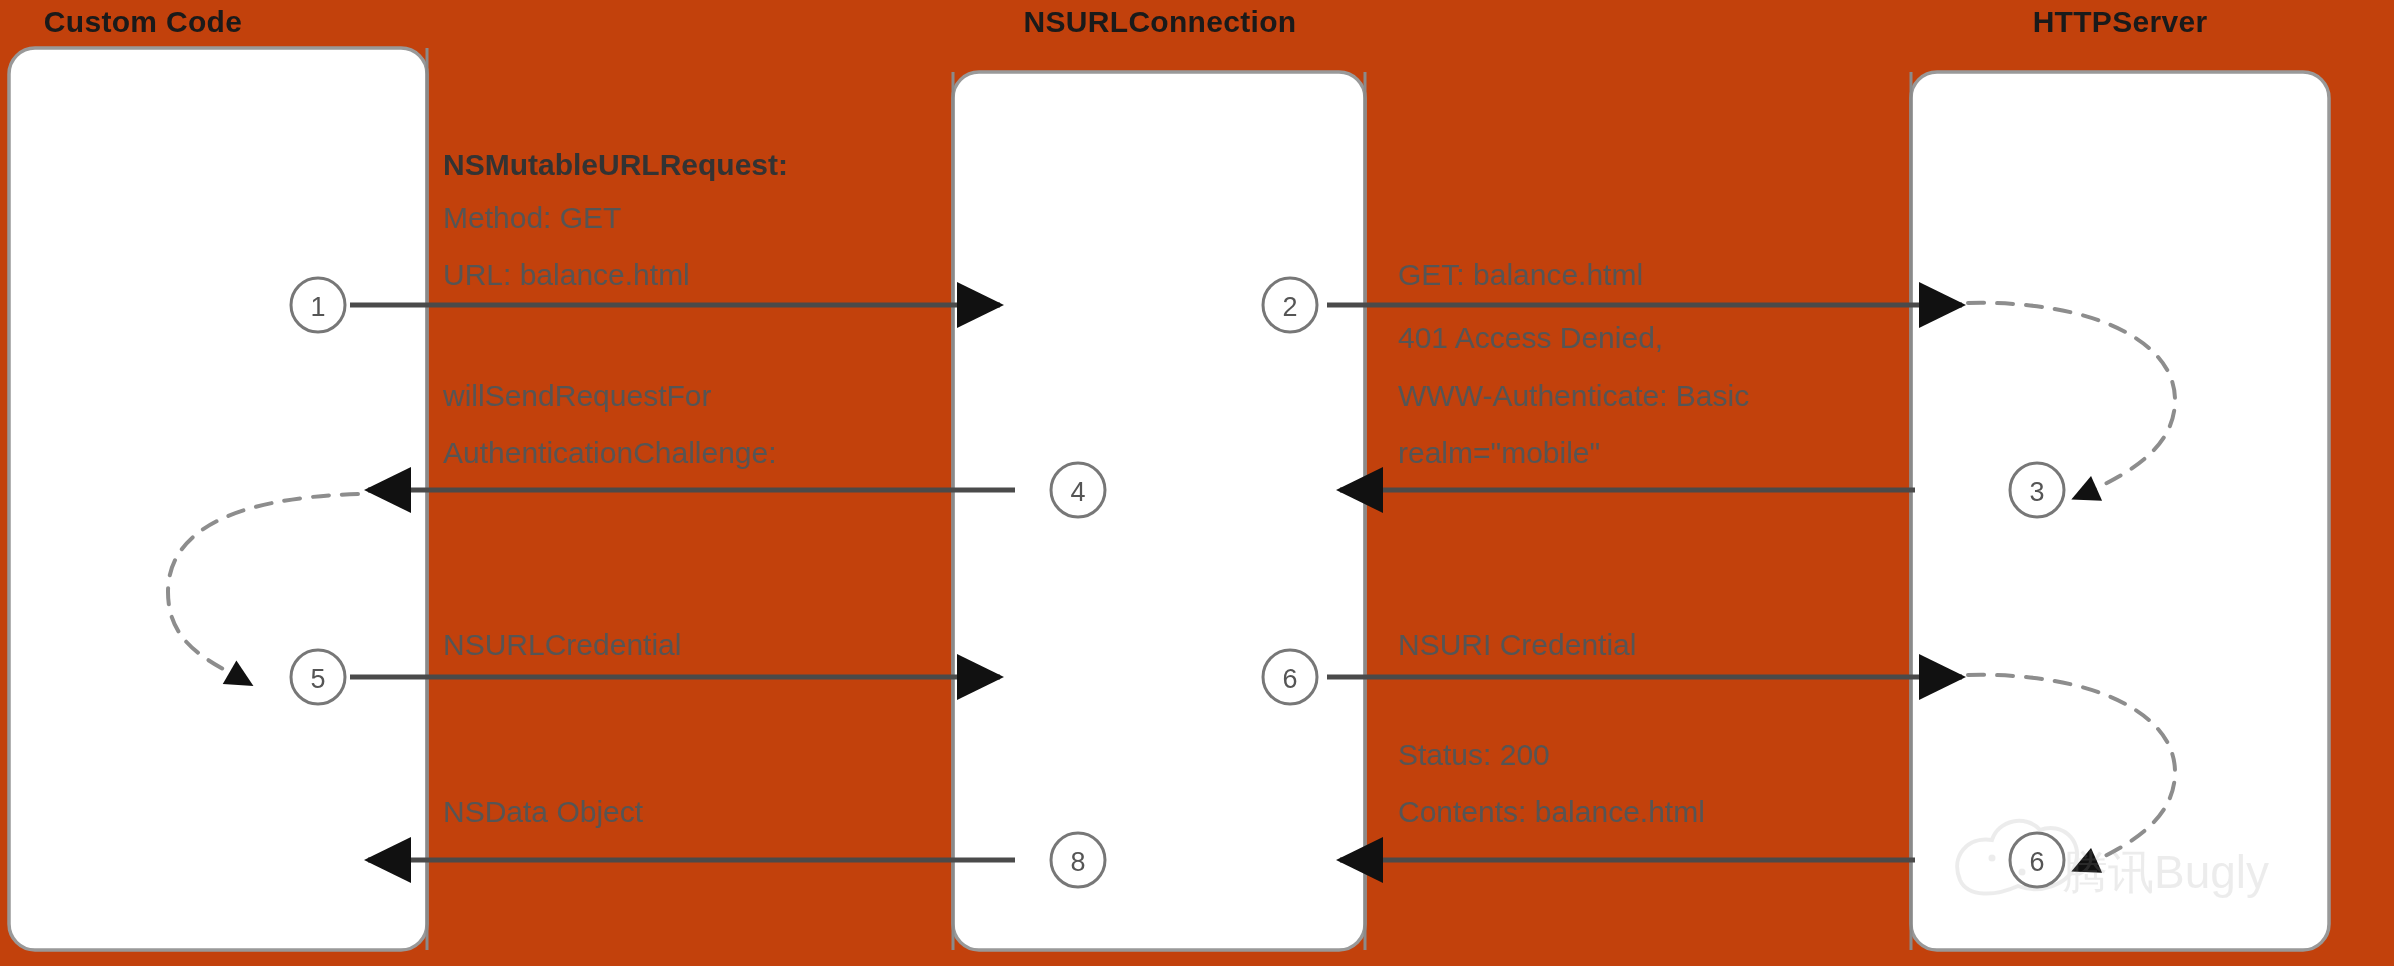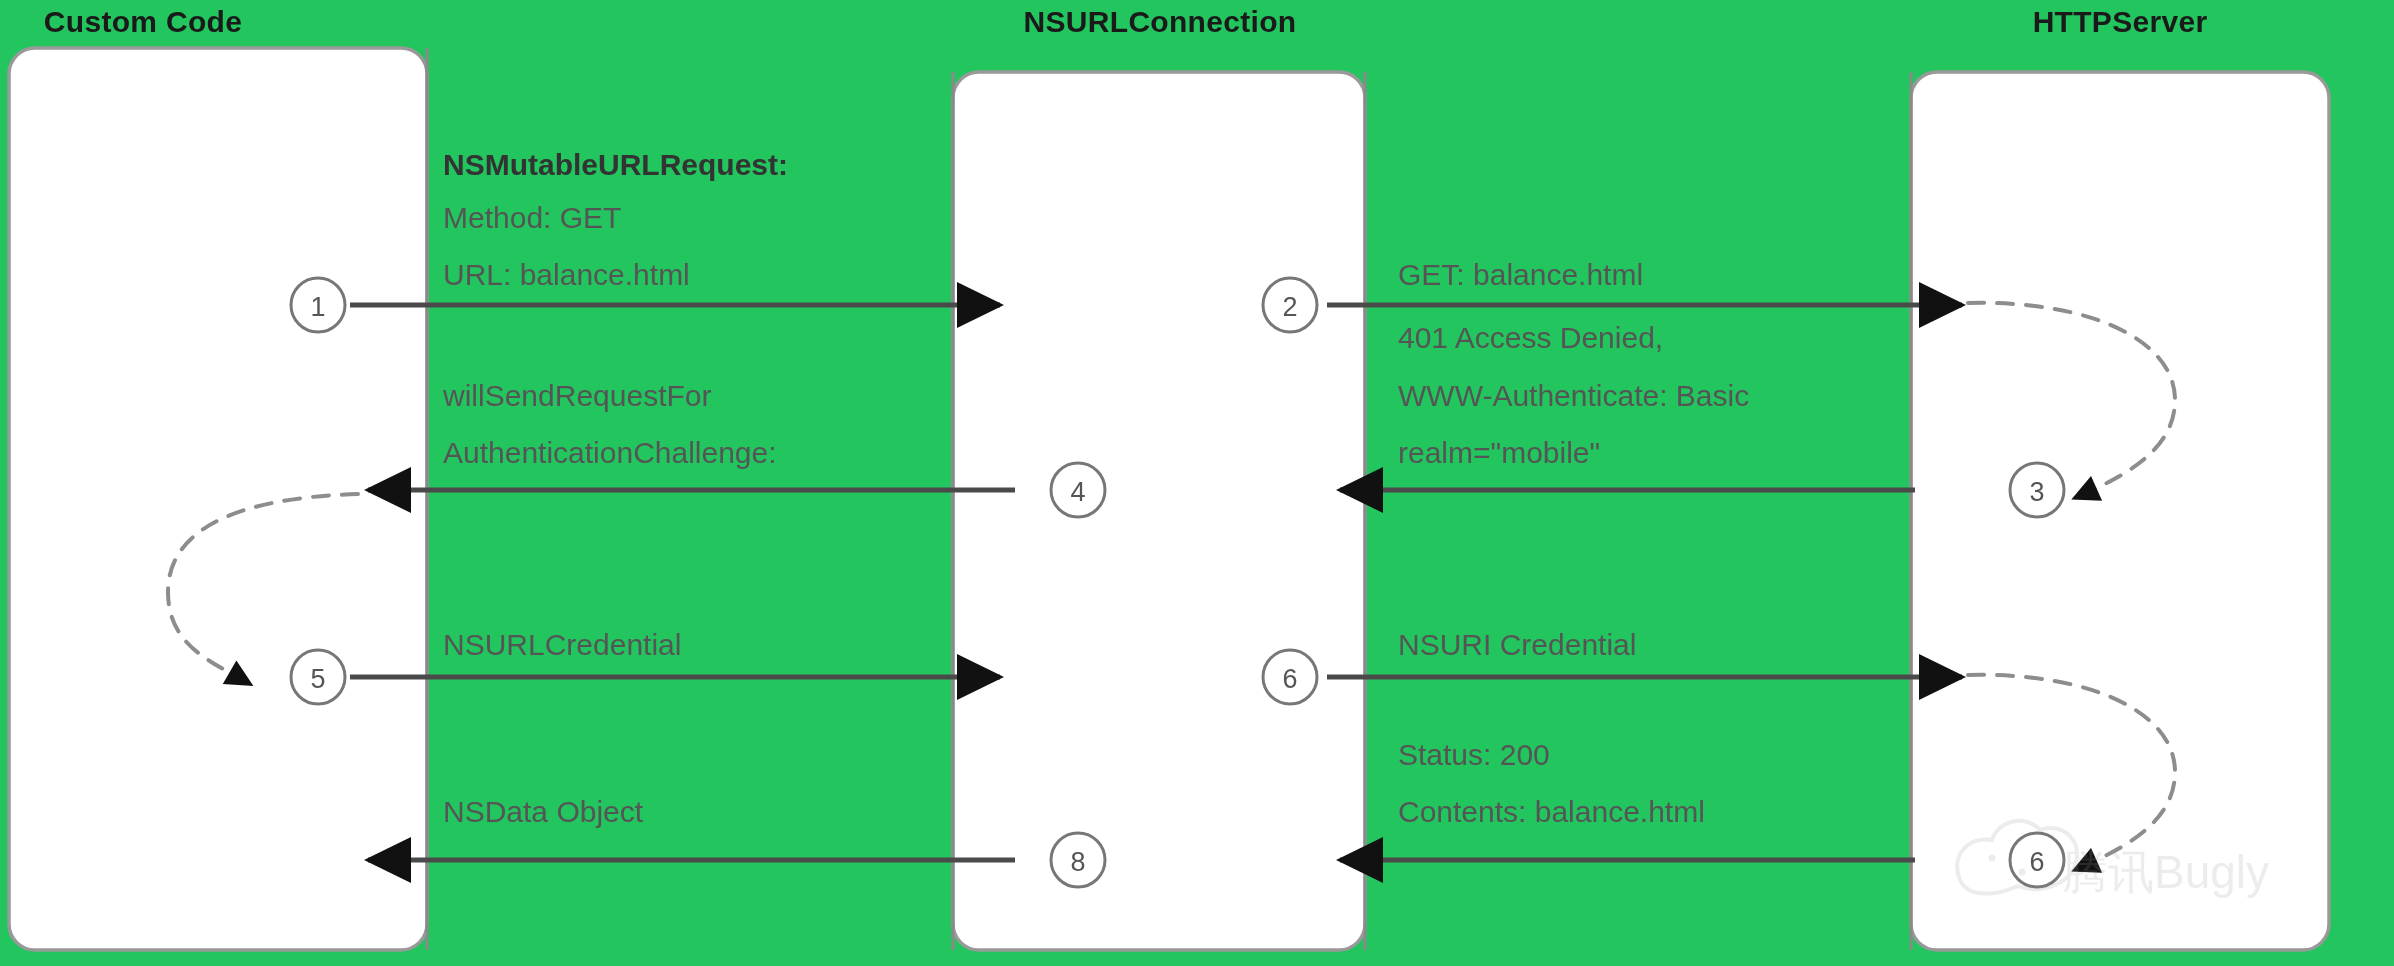--- a/index.html
+++ b/index.html
@@ -1,18 +1,18 @@
 <!DOCTYPE html>
 <html><head>
 <meta charset="utf-8">
 <style>
   html,body{margin:0;padding:0;background:#fdfdfd;}
   body{width:2394px;height:966px;overflow:hidden;
        font-family:"Liberation Sans","DejaVu Sans",sans-serif;}
-  #stage{position:relative;width:2394px;height:966px;background:#22c55e;}
+  #stage{position:relative;width:2394px;height:966px;background:#c2410c;}
   svg{position:absolute;top:0;left:0;width:2394px;height:966px;}
   .lane-title{font-weight:bold;font-size:30px;fill:#1a1a1a;text-anchor:middle;
               font-family:"Liberation Sans","DejaVu Sans",sans-serif;letter-spacing:.3px;}
   .msg{font-size:30px;fill:#555;font-family:"Liberation Sans","DejaVu Sans",sans-serif;}
   .msg.bold{font-weight:bold;fill:#333;}
   .marker-num{font-size:27px;fill:#555;text-anchor:middle;
               font-family:"Liberation Sans","DejaVu Sans",sans-serif;}
   .lane-box{fill:#ffffff;stroke:#999999;stroke-width:3.5;}
   .lifeline{stroke:#8a8a8a;stroke-width:3;}
   .arrow-line{stroke:#4a4a4a;stroke-width:5;}

